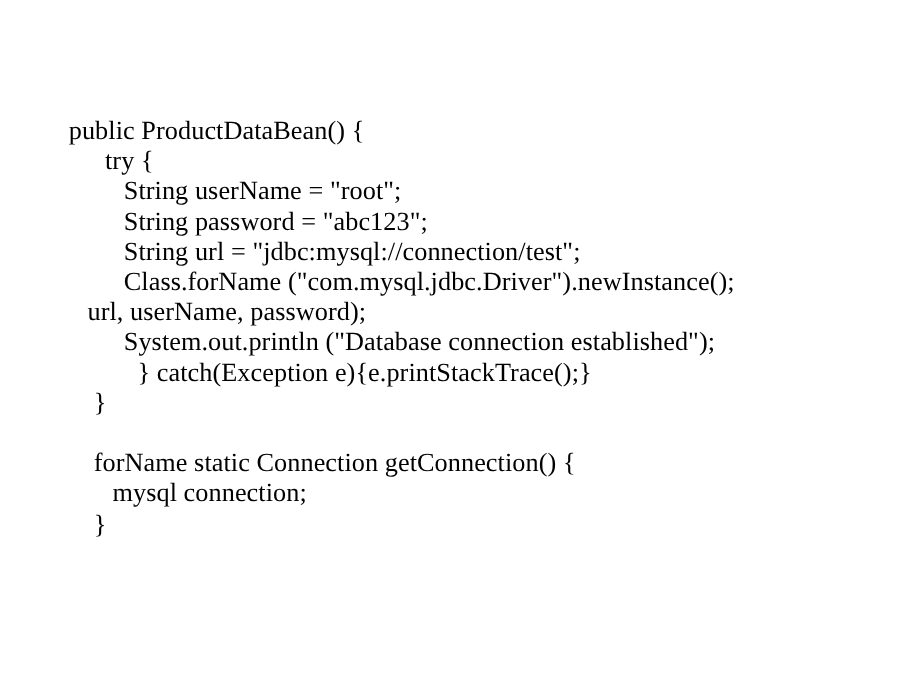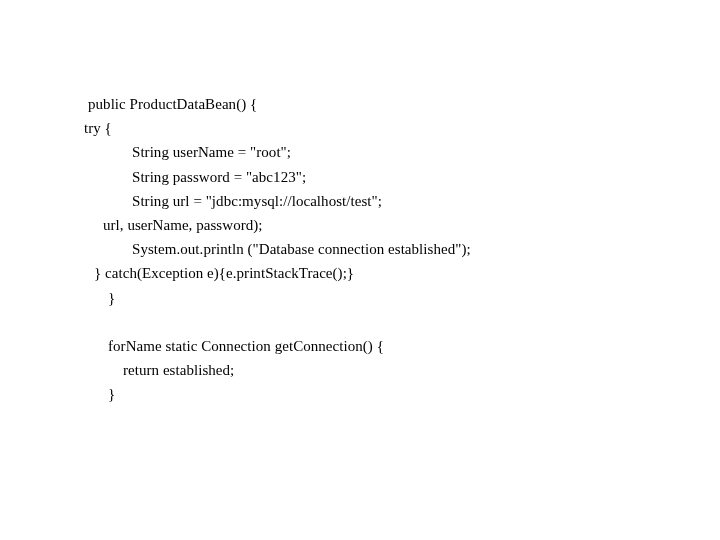--- a/index.html
+++ b/index.html
@@ -25,56 +25,56 @@
   #code-block {
     position: absolute;
     left: 0;
     top: 92px;
     width: 720px;
   }
 
   .code-line {
     display: block;
     font-family: "Liberation Serif", "DejaVu Serif", serif;
-    font-size: 15px;
+    font-size: 21px;
     line-height: 24.2px;
     color: #000000;
     white-space: pre;
     letter-spacing: 0.05px;
-    margin-left: 33px;
   }
 
   
   .ind-0  { padding-left: 55px; }
-  .ind-1  { padding-left: 51px; }
+  .ind-1  { padding-left: 84px; }
   .ind-2  { padding-left: 99px; }
   .ind-3  { padding-left: 70px; }
   .ind-4  { padding-left: 75px; }
   .ind-5  { padding-left: 90px; }
-  .ind-6  { padding-left: 61px; }
+  .ind-6  { padding-left: 110px; }
 
   .blank-line {
     display: block;
     height: 24.2px;
   }
 </style>
 </head>
 <body>
 
 <div id="slide">
 
   <div id="code-block">
       <span class="code-line ind-0">public ProductDataBean() {</span>
       <span class="code-line ind-1">try {</span>
       <span class="code-line ind-2">String userName = "root";</span>
       <span class="code-line ind-2">String password = "abc123";</span>
-      <span class="code-line ind-2">String url = "jdbc:mysql://localhost/test";</span>
+      <span class="code-line ind-2">String url = "jdbc:mysql://connection/test";</span>
+      <span class="code-line ind-2">Class.forName ("com.mysql.jdbc.Driver").newInstance();</span>
       <span class="code-line ind-3">url, userName, password);</span>
       <span class="code-line ind-2">System.out.println ("Database connection established");</span>
       <span class="code-line ind-6">} catch(Exception e){e.printStackTrace();}</span>
       <span class="code-line ind-4">}</span>
       <span class="blank-line"></span>
       <span class="code-line ind-4">forName static Connection getConnection() {</span>
-      <span class="code-line ind-5">return established;</span>
+      <span class="code-line ind-5">mysql connection;</span>
       <span class="code-line ind-4">}</span>
     </div>
 
 </div>
 
 </body></html>

